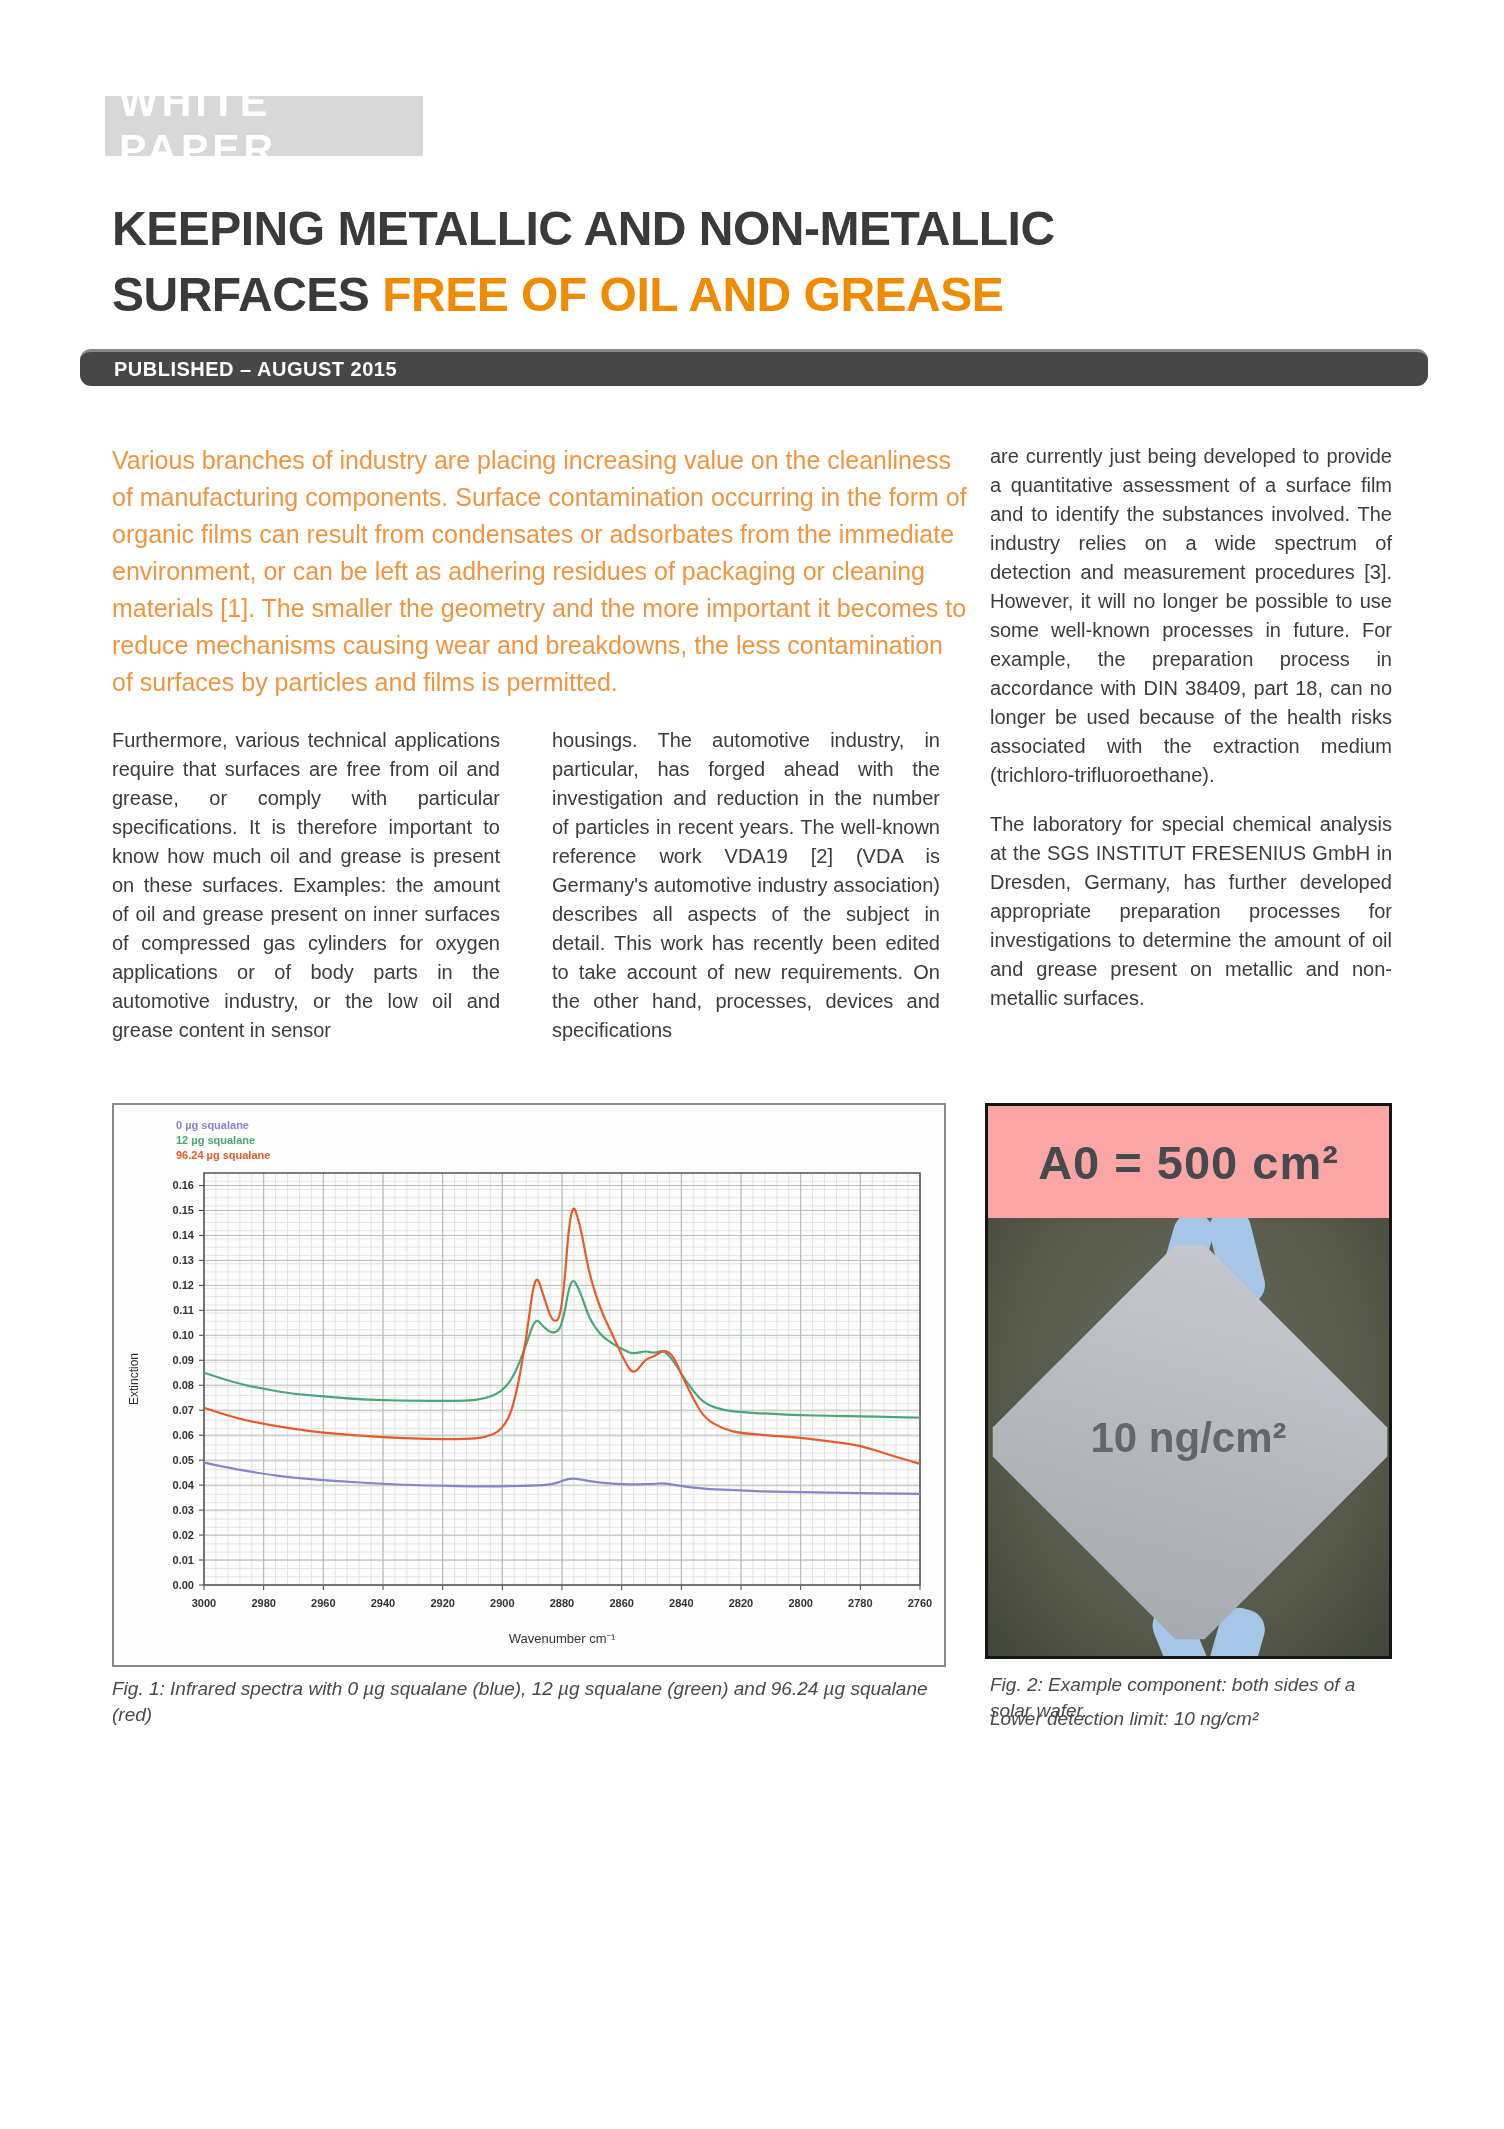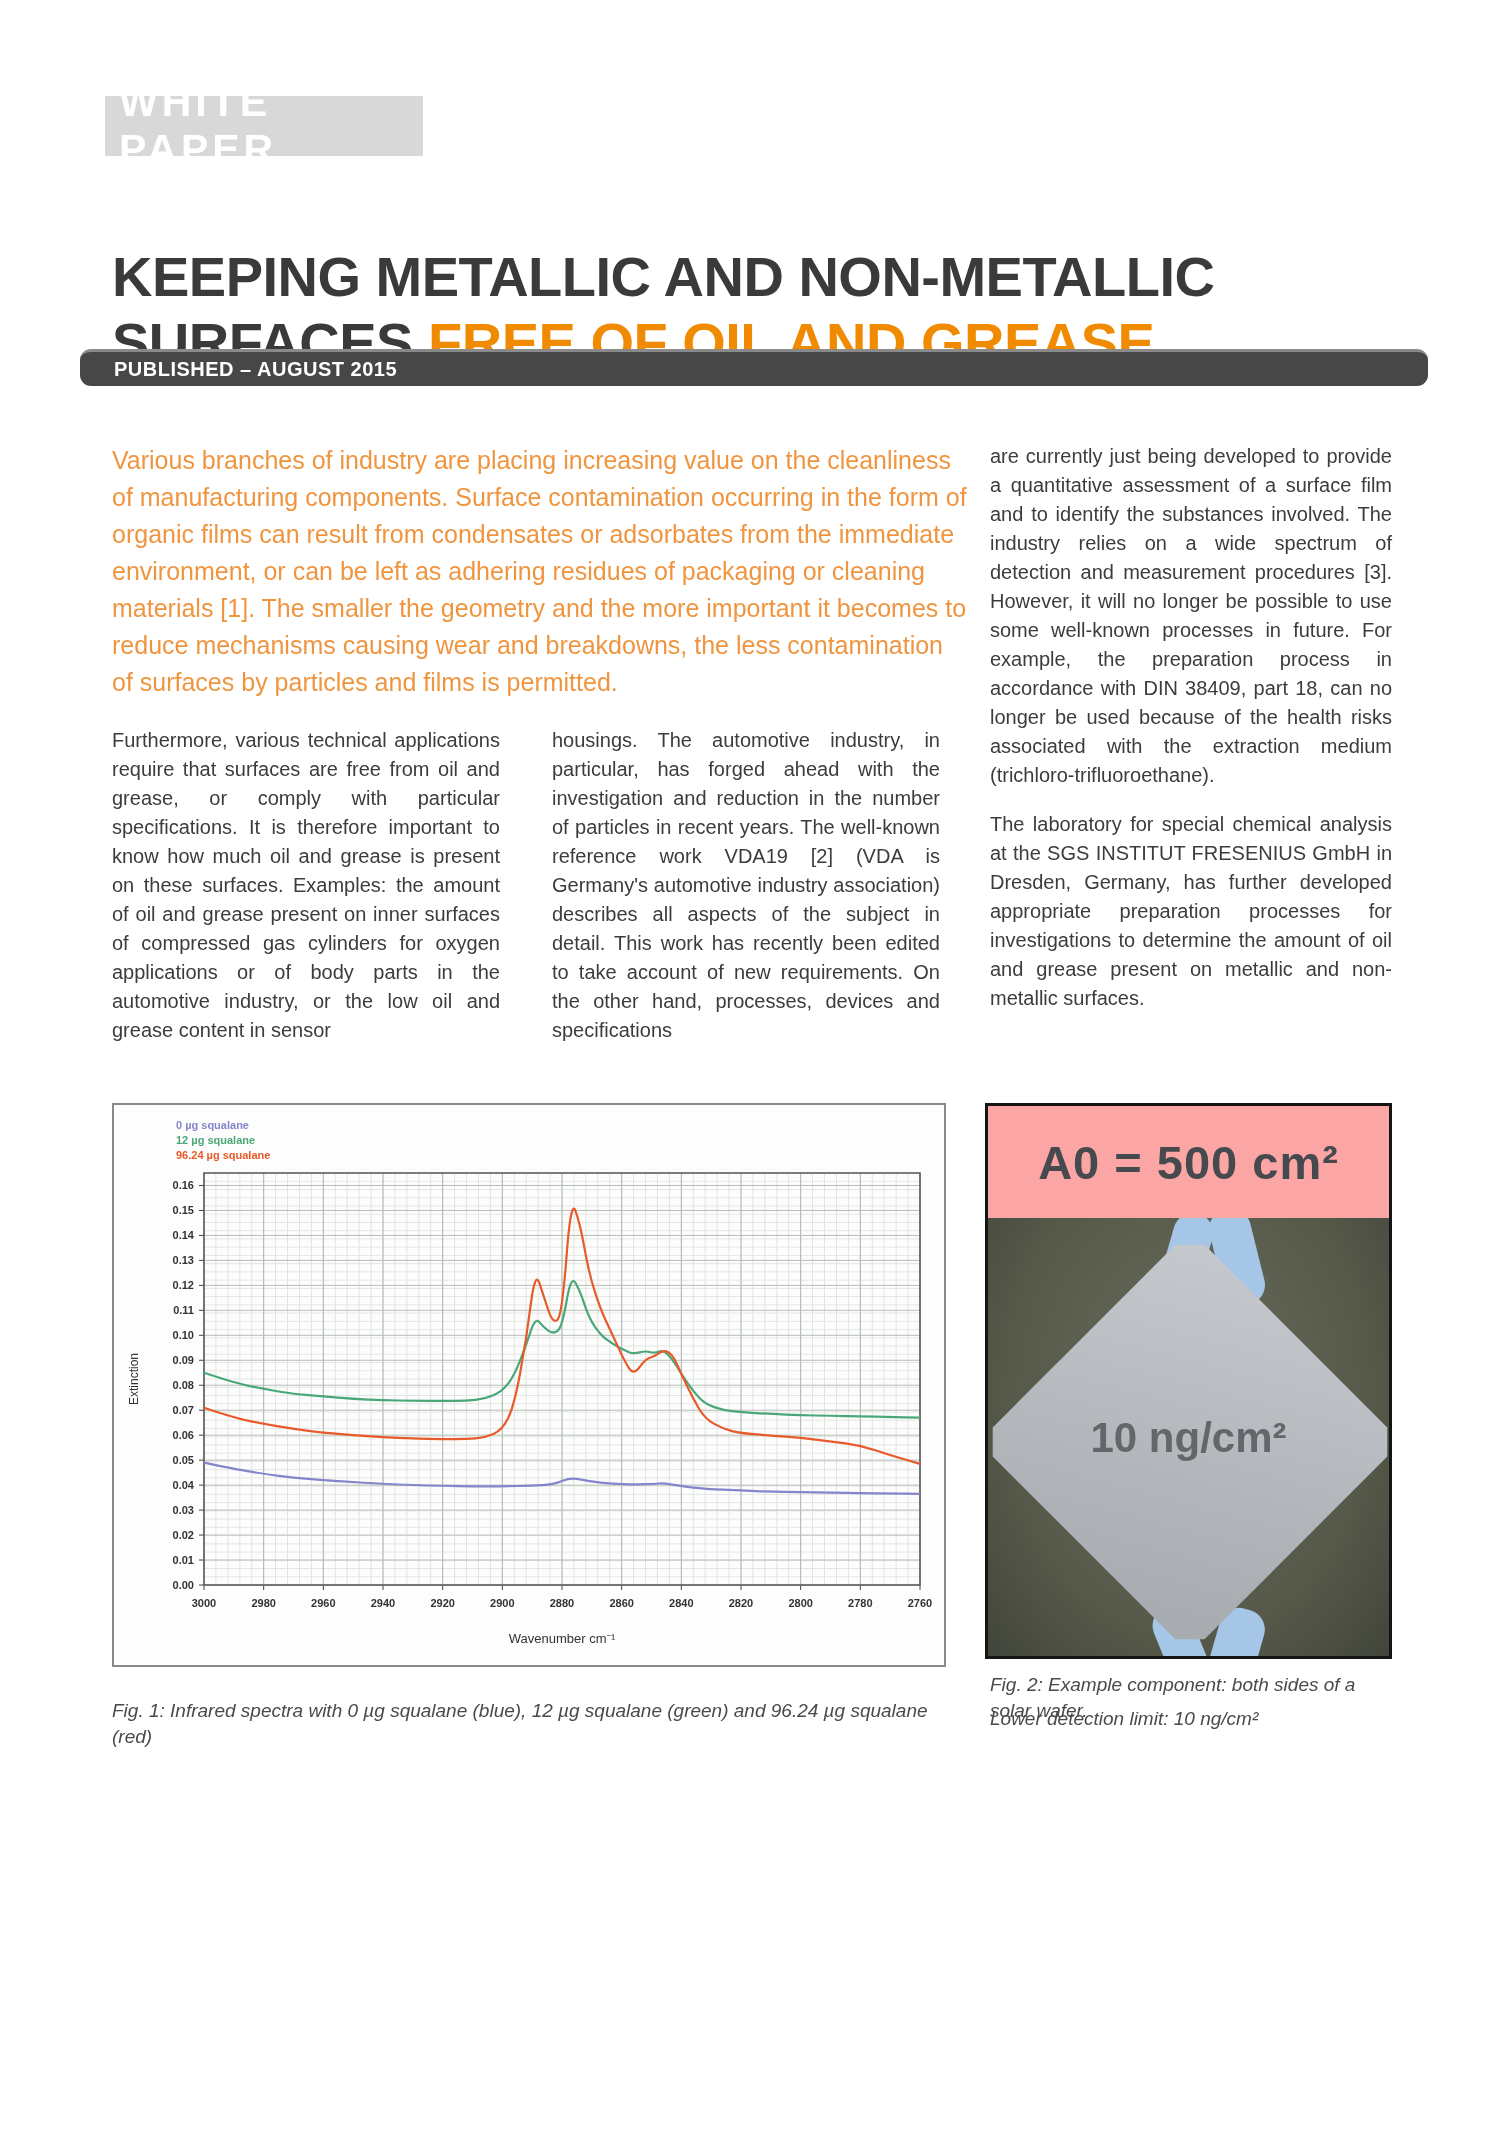--- a/index.html
+++ b/index.html
@@ -8,38 +8,38 @@
     font-family:"Liberation Sans",sans-serif;color:#3c3c3b;
     outline:1px solid #d8d8d8;overflow:hidden;padding-left:32px;
   }
   .abs{position:absolute;}
   
   .badge{
     left:105px;top:96px;width:318px;height:60px;background:#d8d8d8;
     color:#ffffff;font-weight:bold;font-size:41px;letter-spacing:4px;
     display:flex;align-items:center;padding-left:14px;box-sizing:border-box;
   }
-  .title{left:112px;top:196px;width:1300px;font-weight:bold;font-size:56px;line-height:66px;letter-spacing:-0.5px;color:#3a3a39;margin-top:48px;}
+  .title{left:112px;top:196px;width:1300px;font-weight:bold;font-size:48px;line-height:66px;letter-spacing:-0.5px;color:#3a3a39;}
   .title .accent{color:#f08a00;}
   .pubbar{
     left:80px;top:349px;width:1348px;height:37px;background:#474747;border-top:3px solid #8a8a8a;
     color:#ffffff;font-weight:bold;font-size:20px;letter-spacing:0.5px;
     display:flex;align-items:center;padding-left:34px;box-sizing:border-box;border-radius:11px;
   }
   
   .intro{left:112px;top:442px;width:856px;color:#f0953f;font-size:25px;line-height:37px;}
   .col{font-size:20px;line-height:29px;text-align:justify;}
   .col1{left:112px;top:726px;width:388px;}
   .col2{left:552px;top:726px;width:388px;}
   .col3{left:990px;top:442px;width:402px;}
   .col3 p{margin:0 0 20px 0;}
   
   .fig1{left:112px;top:1103px;width:830px;height:560px;border:2px solid #8a8a8a;background:#fdfdfd;}
   .caption{font-style:italic;font-size:19px;color:#4a4a4a;line-height:26px;}
-  .cap1{left:112px;top:1676px;width:840px;margin-top:22px;}
+  .cap1{left:112px;top:1676px;width:840px;}
   .cap2a{left:990px;top:1672px;width:410px;}
   .cap2b{left:990px;top:1706px;width:410px;}
   
   .fig2{left:985px;top:1103px;width:407px;height:556px;border:3px solid #151515;box-sizing:border-box;background:#565949;overflow:hidden;}
   .fig2-band{position:absolute;left:0;top:0;width:100%;height:112px;background:#fca5a5;display:flex;align-items:center;justify-content:center;z-index:4;}
   .fig2-band span{font-weight:bold;font-size:47px;color:#46494d;letter-spacing:1px;}
   .fig2-photo{position:absolute;left:0;top:112px;width:100%;height:441px;
     background:radial-gradient(ellipse at 50% 40%, #6a6d5e 0%, #565949 65%, #41443a 100%);}
   .glove{position:absolute;background:#a5c6e6;border-radius:20px;z-index:1;}
   .wafer{position:absolute;left:52px;top:74px;width:300px;height:300px;z-index:2;

